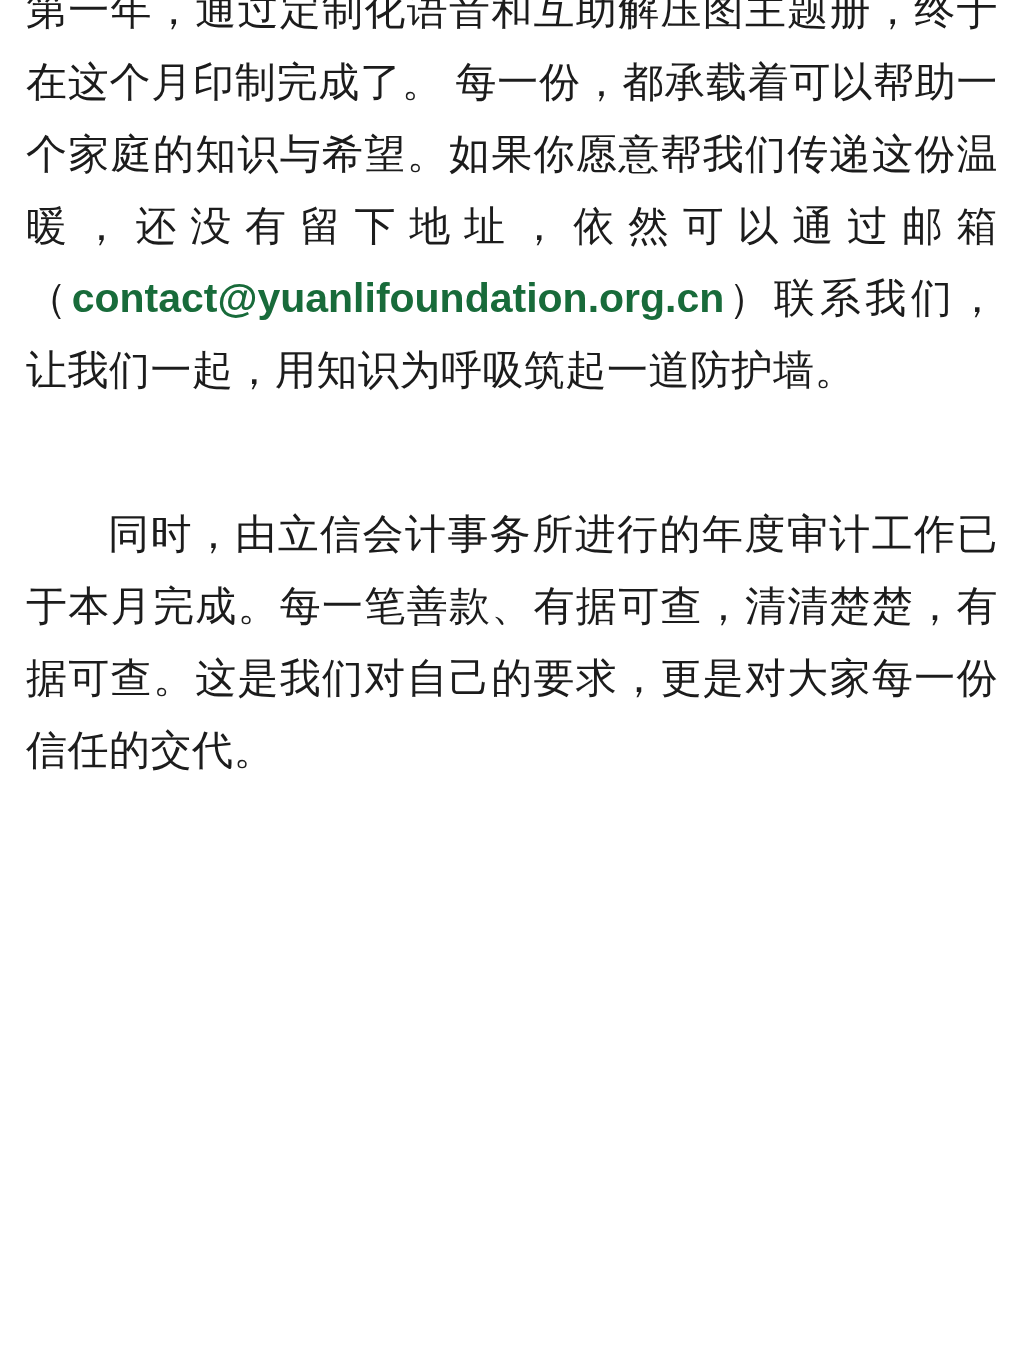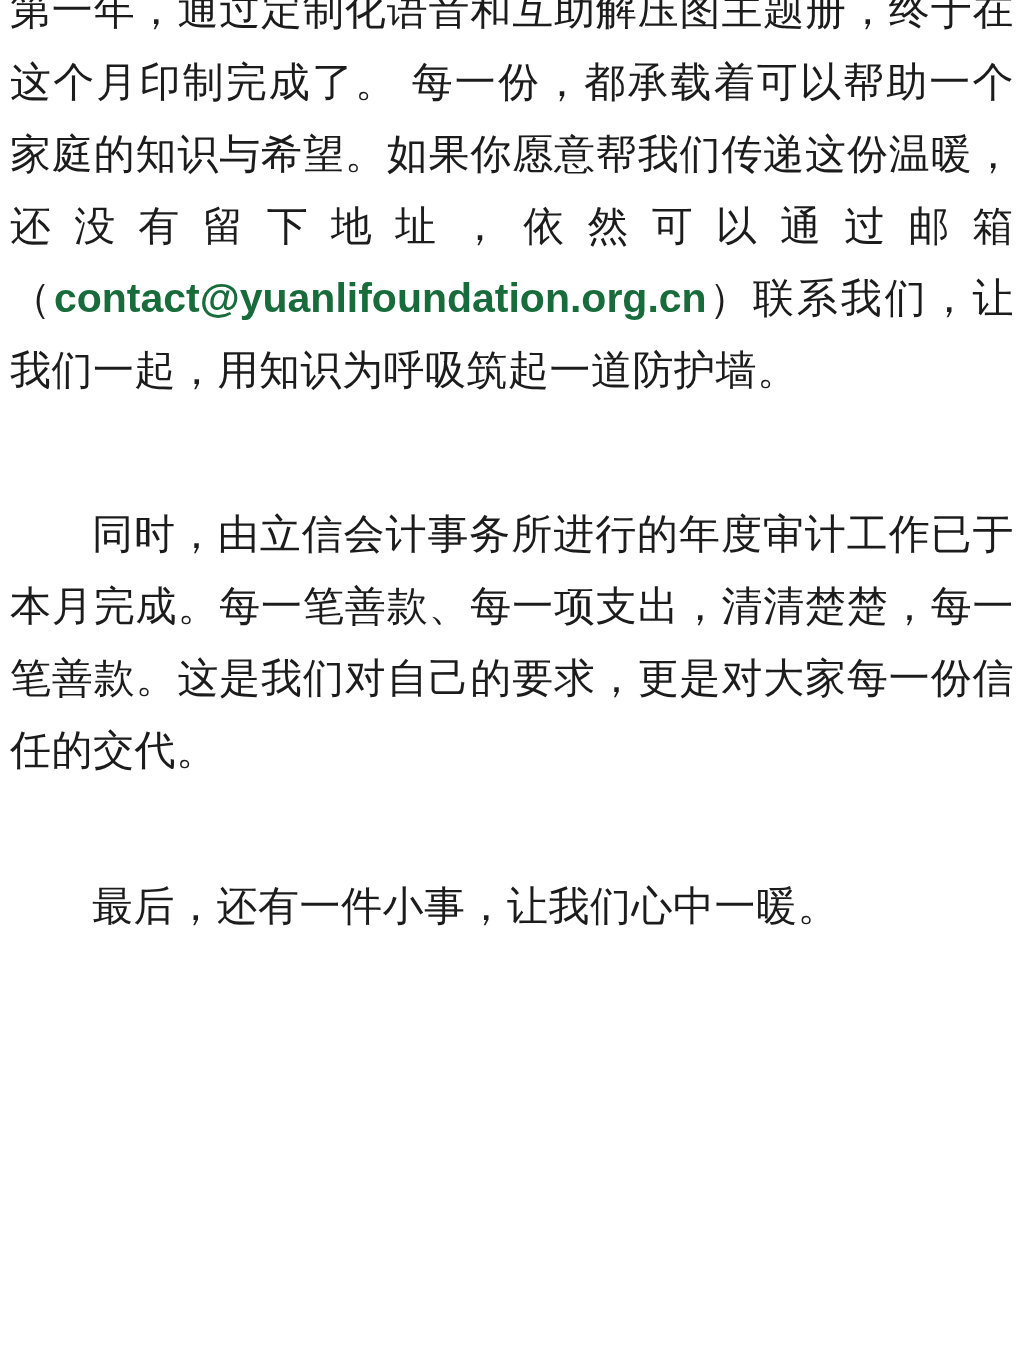--- a/index.html
+++ b/index.html
@@ -12,21 +12,21 @@
     height: 1364px;
     overflow: hidden;
     font-family: "Liberation Sans", "DejaVu Sans", sans-serif;
     color: #1a1a1a;
   }
   .page {
     position: relative;
     width: 1024px;
     height: 1364px;
     box-sizing: border-box;
-    padding: 0 10px;
+    padding: 0 26px;
     overflow: hidden;
   }
   .article {
     position: relative;
     top: -26px;
   }
   p.para {
     margin: 0 0 26px 0;
     font-size: 41px;
     line-height: 72px;
@@ -59,23 +59,22 @@
 
 <div class="page">
   <div class="article">
 
     <p class="para clip-top">
       <span>第一年，通过定制化语音和互助解压图主题册，终于在这个月印制完成了。 每一份，都承载着可以帮助一个家庭的知识与希望。如果你愿意帮我们传递这份温暖，还没有留下地址，依然可以通过邮箱（</span><span class="email">contact@yuanlifoundation.org.cn</span><span>）联系我们，让我们一起，用知识为呼吸筑起一道防护墙。</span>
     </p>
 
     <div class="gap-large"></div>
 
-    <p class="para indent">同时，由立信会计事务所进行的年度审计工作已于本月完成。每一笔善款、每一项支出，清清楚楚，每一笔善款。这是我们对自己的要求，更是对大家每一份信任的交代。</p>
+    <p class="para indent">同时，由立信会计事务所进行的年度审计工作已于本月完成。每一笔善款、有据可查，清清楚楚，有据可查。这是我们对自己的要求，更是对大家每一份信任的交代。</p>
 
     <div class="gap-medium"></div>
 
-    <p class="para indent">最后，还有一件小事，让我们心中一暖。</p>
 
     <div class="gap-medium"></div>
 
 
   </div>
 </div>
 
 </body></html>

